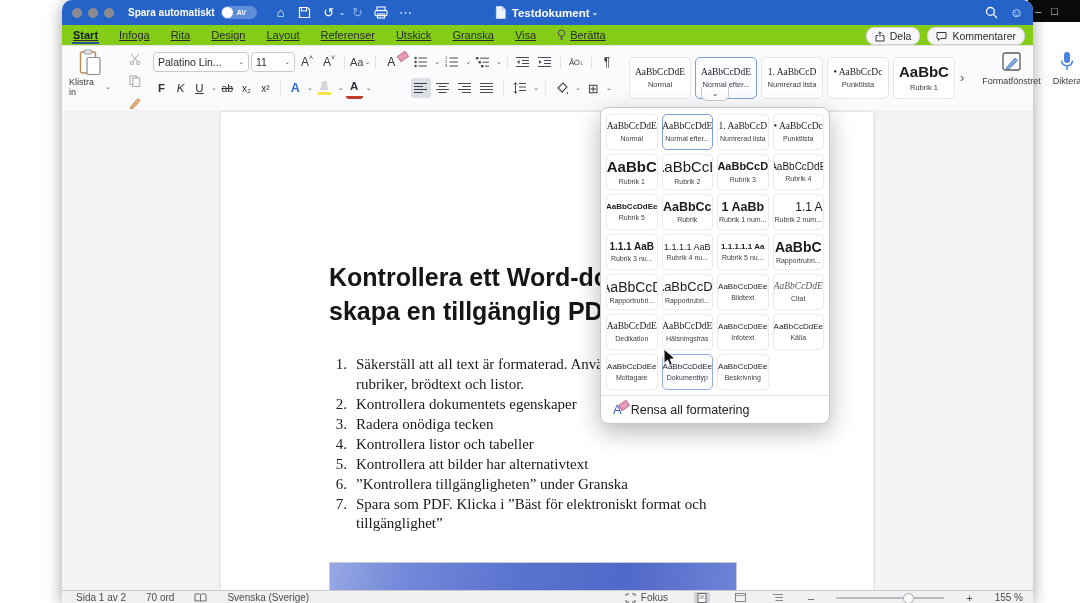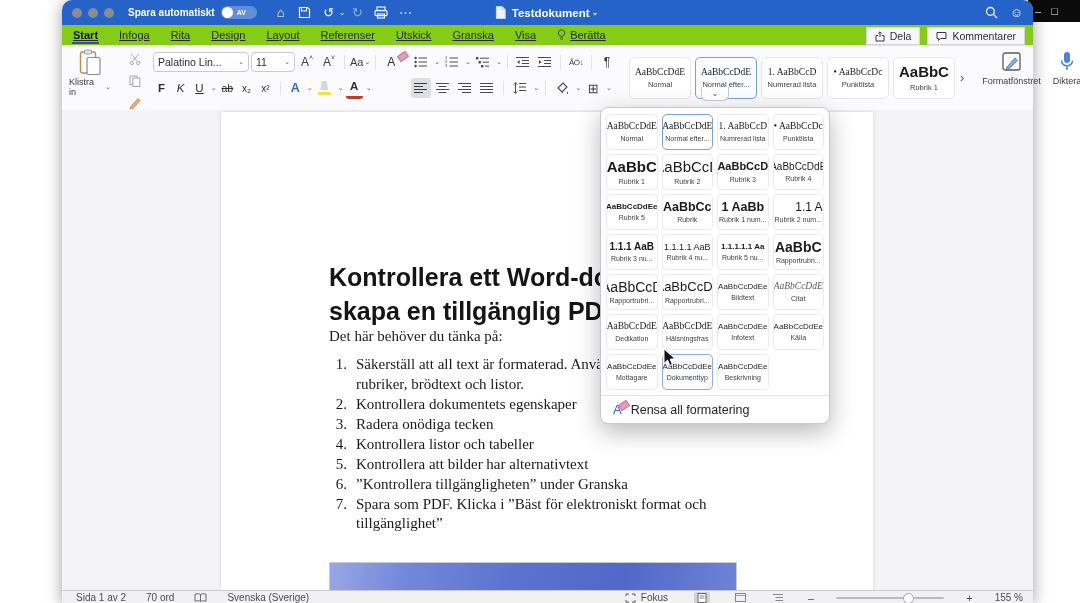--- a/index.html
+++ b/index.html
@@ -19,21 +19,21 @@
   .tb-ico{width:20px;height:18px;display:flex;align-items:center;justify-content:center;color:#fff;font-size:13px;margin-right:4px;}
   .tb-ico.dim{opacity:.45;}
   .tb-chev{font-size:8px;margin-left:-4px;margin-right:2px;opacity:.9;}
   .title-center{position:absolute;left:50%;transform:translateX(-50%);display:flex;align-items:center;gap:6px;font-size:11.5px;font-weight:700;}
   .title-right{position:absolute;right:10px;display:flex;align-items:center;gap:12px;}
   
   .tabbar{height:20px;background:#84cc16;border-bottom:1px solid #e3e3e7;display:flex;align-items:center;padding:0 10px;position:relative;font-size:11px;color:#2a2a2e;text-decoration:underline;}
   .tab{margin-right:19px;padding:2px 1px 3px 1px;cursor:default;white-space:nowrap;display:flex;align-items:center;gap:4px;}
   .tab.active{font-weight:700;border-bottom:2px solid #2a5699;padding-bottom:1px;color:#17171a;}
   .tab-actions{position:absolute;right:8px;top:2px;display:flex;gap:7px;}
-  .tbtn{display:flex;align-items:center;gap:5px;border:1px solid #d4d4d9;background:#f7f7f9;border-radius:0;font-size:10.5px;color:#2e2e32;padding:1px 8px;height:14px;}
+  .tbtn{display:flex;align-items:center;gap:5px;border:1px solid #d4d4d9;background:#f7f7f9;border-radius:8px;font-size:10.5px;color:#2e2e32;padding:1px 8px;height:14px;}
   
   .ribbon{height:63px;background:#fbfbfd;border-bottom:1px solid #d9d9de;display:flex;align-items:stretch;padding:3px 4px 2px 4px;position:relative;}
   .vsep{width:1px;background:#e2e2e7;margin:4px 5px;}
   .grp{display:flex;flex-direction:column;justify-content:flex-start;}
   .rrow{display:flex;align-items:center;height:26px;gap:2px;}
   .ico-btn{display:flex;align-items:center;justify-content:center;min-width:20px;height:20px;border-radius:3px;color:#3c3c42;font-size:11px;position:relative;}
   .ico-btn.selected{background:#dcdfe6;}
   .chev{font-size:7px;color:#5a5a60;margin-left:1px;}
   
   .paste-grp{flex-direction:row;gap:16px;padding-left:3px;}
@@ -461,21 +461,20 @@
 
     </div>
   </div>
 
   <div class="docarea">
     <div class="page">
       <div class="doc-h1">
         <div>Kontrollera ett Word-dokum</div>
         <div>skapa en tillgänglig PDF</div>
       </div>
-      <div class="doc-intro">Det här behöver du tänka på:</div>
       <div class="doc-list">
         <div class="doc-li">
           <span class="num">1.</span>
           <span class="ltext"><span>Säkerställ att all text är formaterad. Använd f</span><br><span>rubriker, brödtext och listor.</span></span>
         </div>
         <div class="doc-li">
           <span class="num">2.</span>
           <span class="ltext">Kontrollera dokumentets egenskaper</span>
         </div>
         <div class="doc-li">

